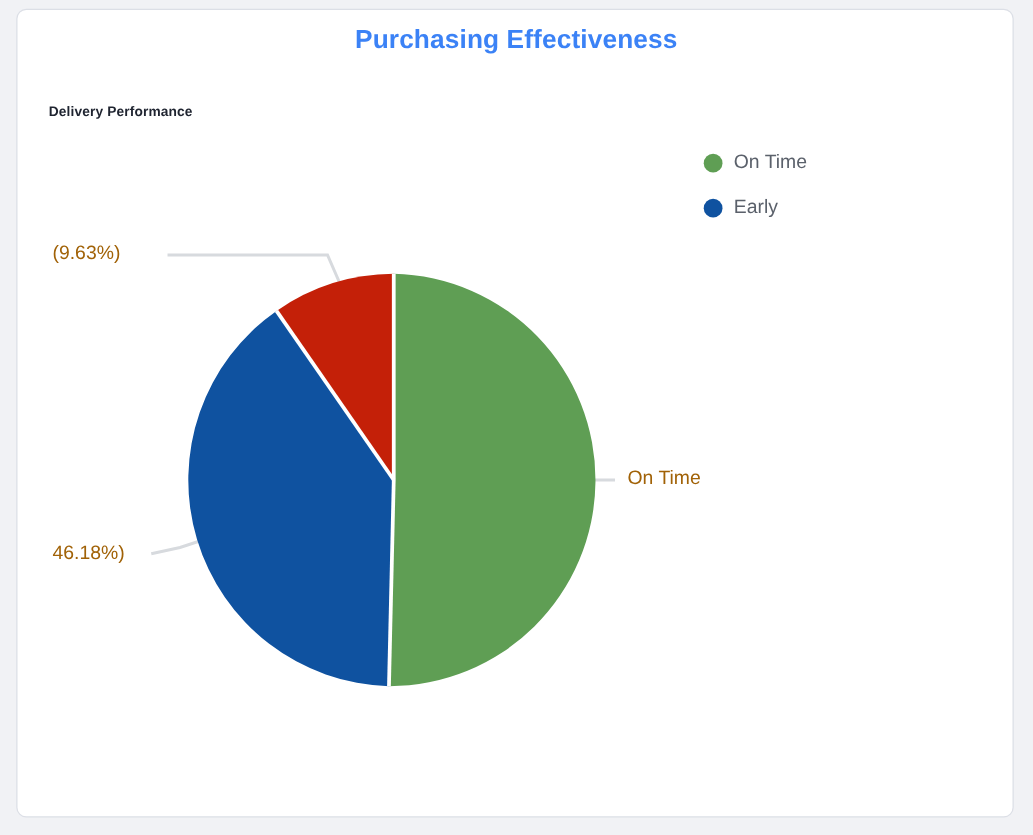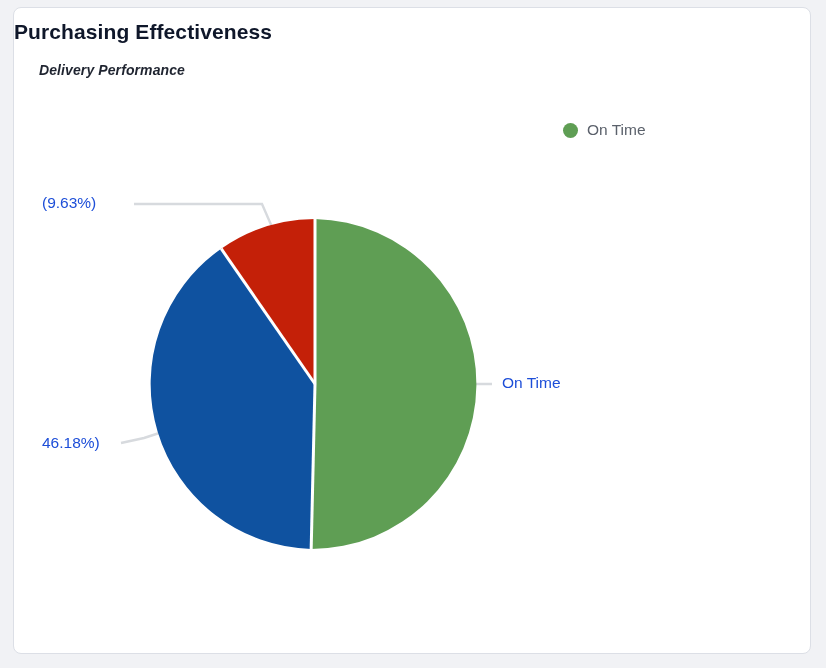--- a/index.html
+++ b/index.html
@@ -33,35 +33,35 @@
     box-sizing: border-box;
     overflow: hidden;
   }
 
   
   #card-title {
     position: absolute;
     left: 0;
     top: 12px;
     width: 798px;
+    text-align: center;
     font-size: 21px;
     font-weight: bold;
-    color: #0f172a;
+    color: #3b82f6;
     letter-spacing: 0.1px;
   }
 
   #chart-subtitle {
     position: absolute;
     left: 25px;
-    top: 54px;
-    font-size: 14px;
+    top: 76px;
+    font-size: 11px;
     font-weight: bold;
     color: #1f2430;
     letter-spacing: 0.1px;
-    font-style: italic;
   }
 
   
   #plot-area {
     position: absolute;
     left: 0;
     top: 0;
     width: 798px;
     height: 647px;
   }
@@ -94,21 +94,21 @@
   .legend-label {
     font-size: 15.5px;
     color: #5b616b;
     white-space: nowrap;
   }
 
   
   .pie-label {
     position: absolute;
     font-size: 15.5px;
-    color: #1d4ed8;
+    color: #a16207;
     white-space: nowrap;
   }
   #label-late {
     left: 28px;
     top: 186px;
   }
   #label-early {
     left: 28px;
     top: 426px;
   }
@@ -160,19 +160,23 @@
 
       <div class="pie-label" id="label-ontime">On Time</div>
 
       <div id="chart-legend">
 
         <div class="legend-item">
           <span class="legend-swatch" style="background:#5f9e54"></span>
           <span class="legend-label">On Time</span>
         </div>
 
+        <div class="legend-item">
+          <span class="legend-swatch" style="background:#0f52a0"></span>
+          <span class="legend-label">Early</span>
+        </div>
 
 
       </div>
 
     </div>
   </div>
 </div>
 
 </body></html>

